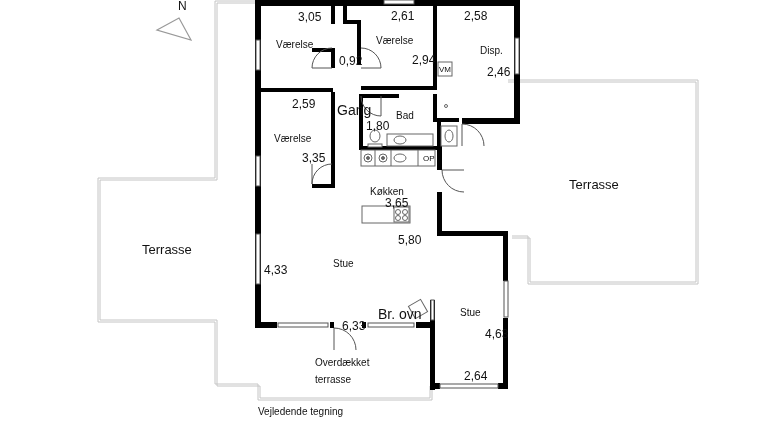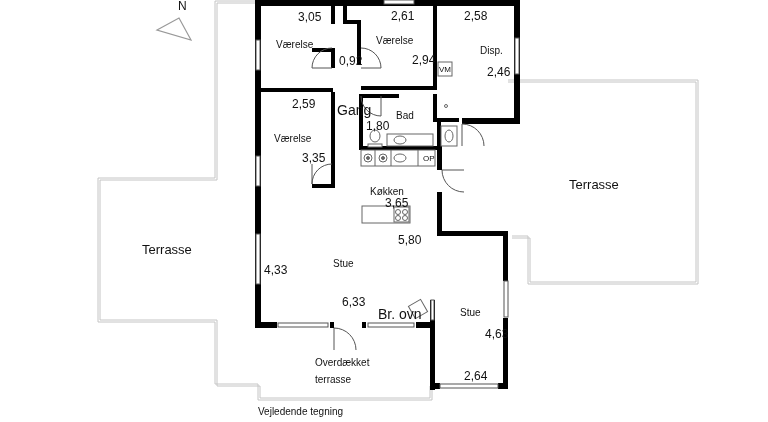--- a/index.html
+++ b/index.html
@@ -168,21 +168,21 @@
 <div class="lbl room" style="left:396px;top:111px;">Bad</div>
 <div class="lbl dim" style="left:366px;top:120px;">1,80</div>
 
 <div class="lbl tiny" style="left:423px;top:155px;">OP</div>
 <div class="lbl dim" style="left:385px;top:173px;margin-top:24px;">3,65</div>
 <div class="lbl room" style="left:370px;top:187px;">Køkken</div>
 
 <div class="lbl dim" style="left:398px;top:234px;">5,80</div>
 <div class="lbl dim" style="left:264px;top:264px;">4,33</div>
 <div class="lbl room" style="left:333px;top:259px;">Stue</div>
-<div class="lbl dim" style="left:342px;top:296px;">6,33</div>
+<div class="lbl dim" style="left:342px;top:320px;">6,33</div>
 <div class="lbl dim" style="left:378px;top:307px;font-size:14px;">Br. ovn</div>
 
 <div class="lbl room" style="left:460px;top:308px;">Stue</div>
 <div class="lbl dim" style="left:485px;top:328px;">4,63</div>
 <div class="lbl dim" style="left:464px;top:370px;">2,64</div>
 
 <div class="lbl room" style="left:142px;top:243px;font-size:13px;">Terrasse</div>
 <div class="lbl room" style="left:569px;top:178px;font-size:13px;">Terrasse</div>
 
 <div class="lbl room" style="left:315px;top:358px;">Overdækket</div>

